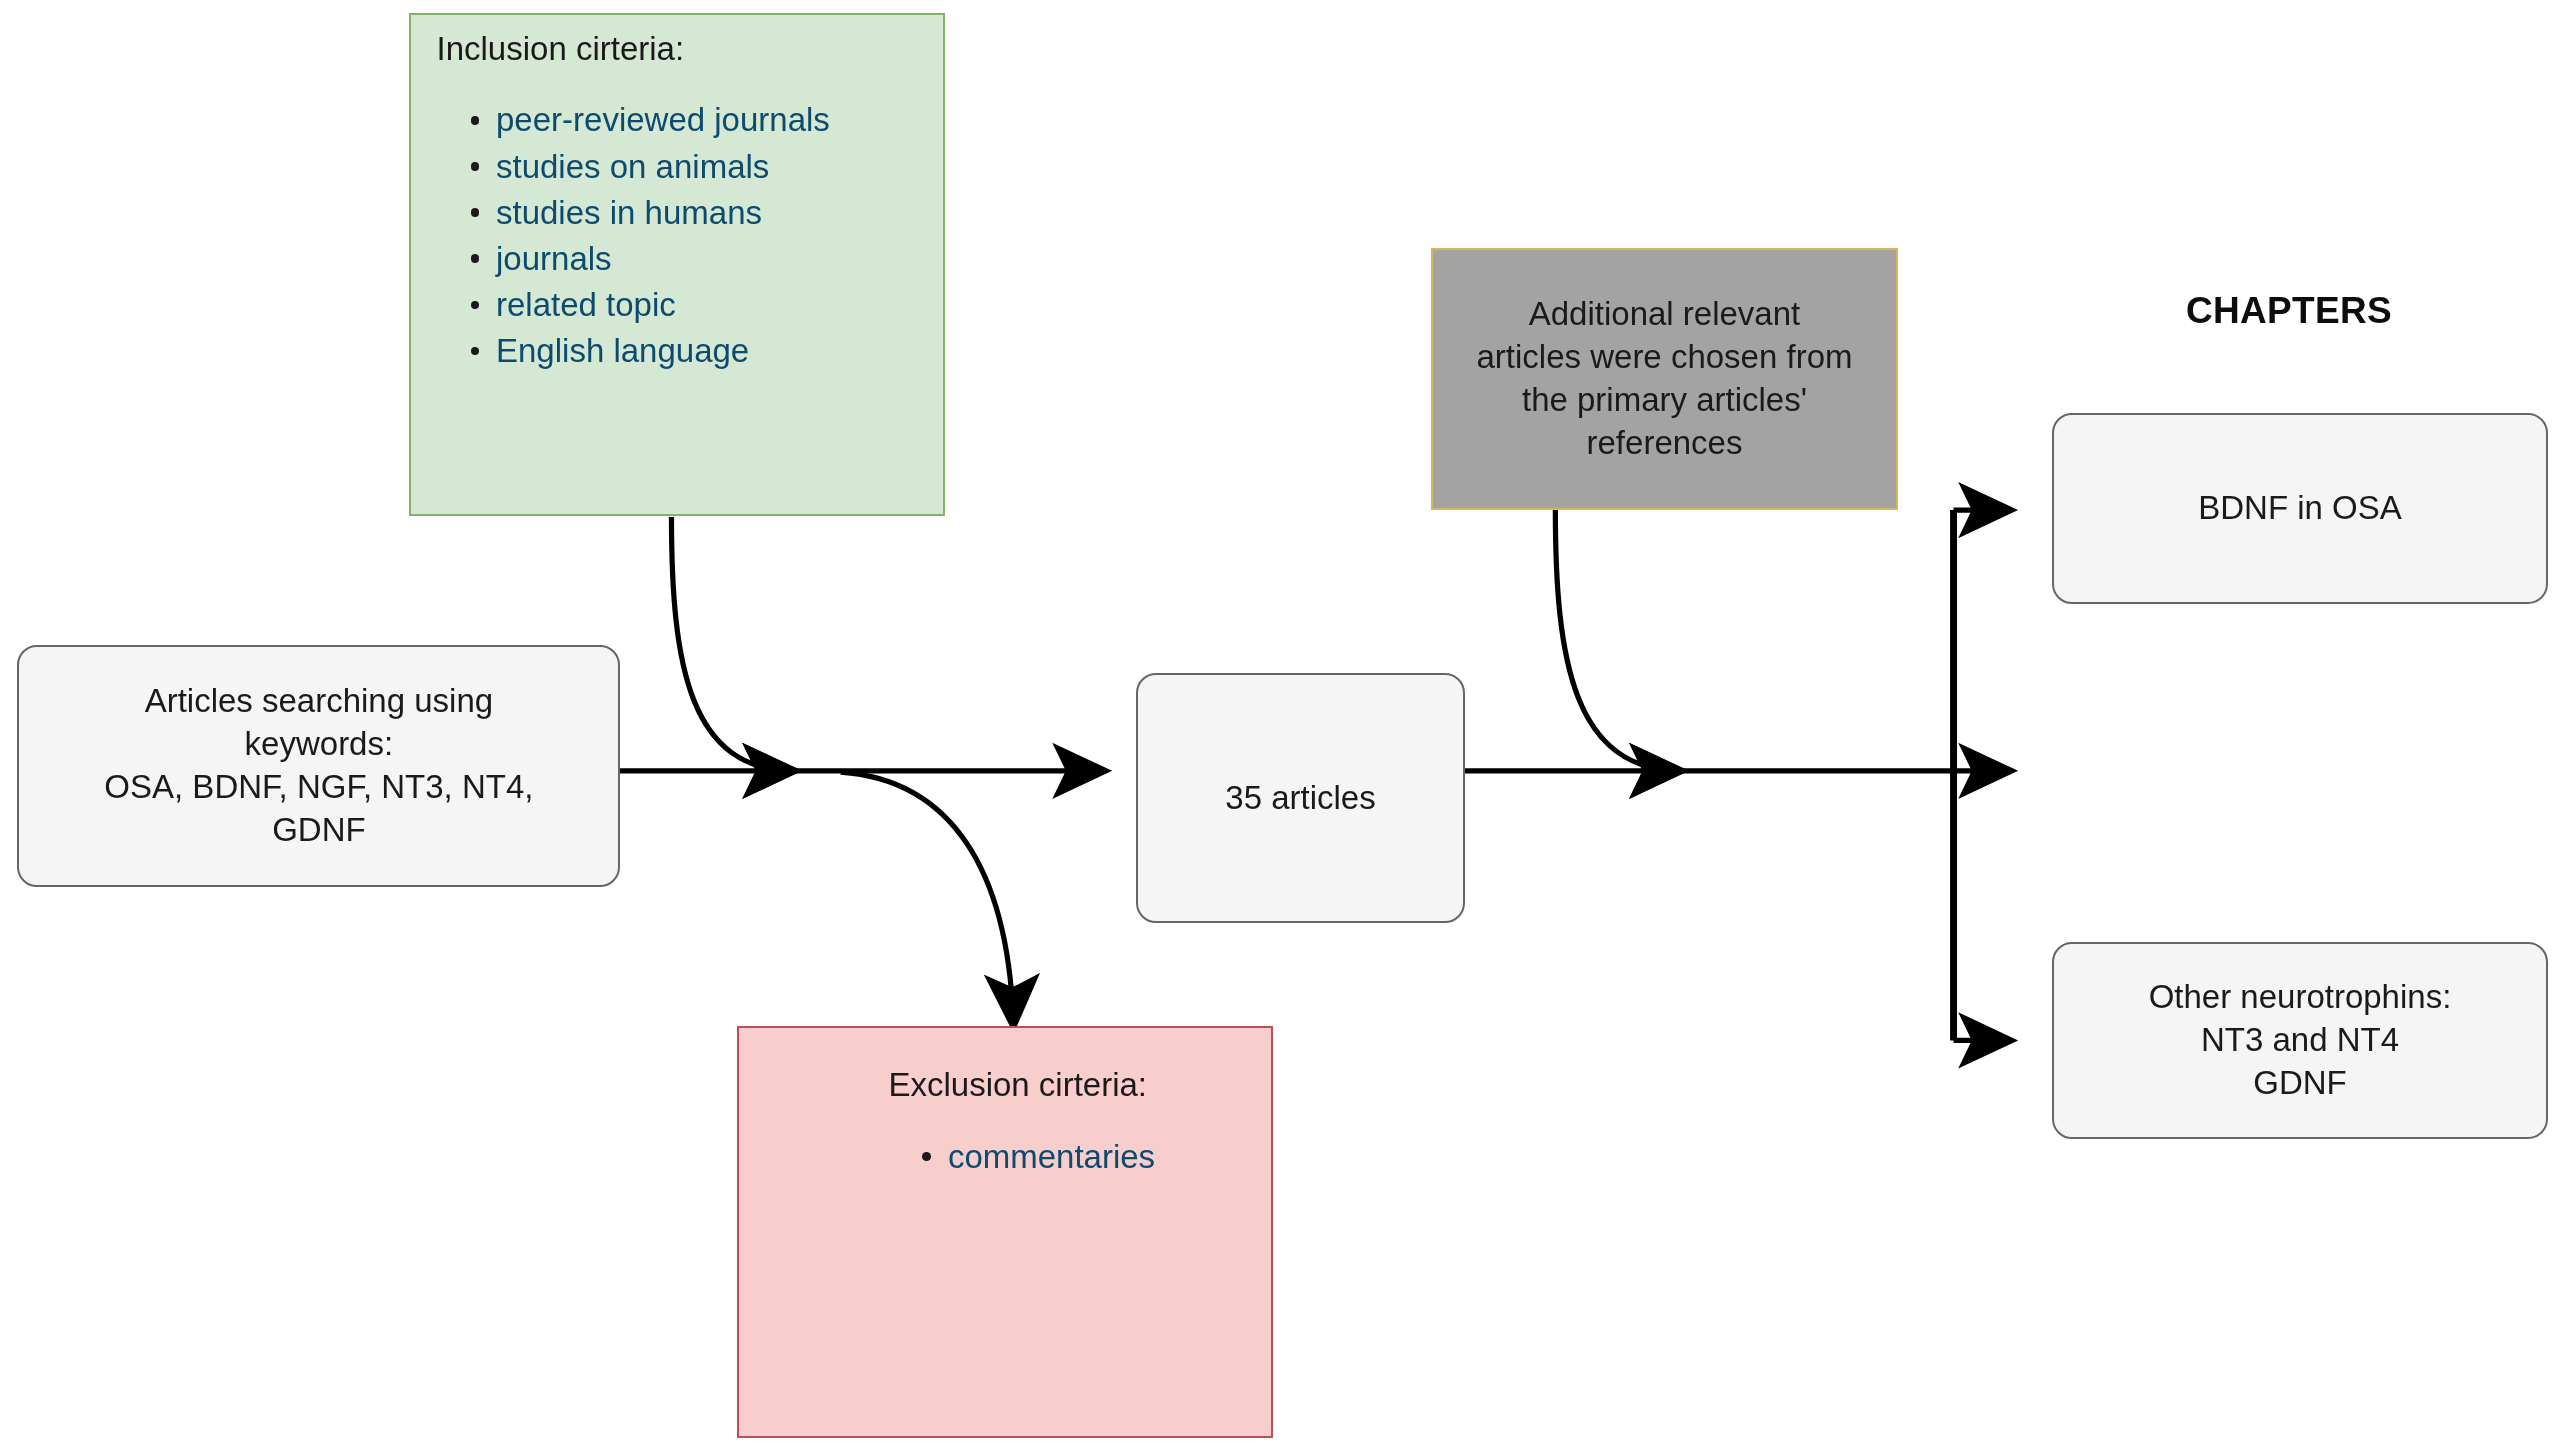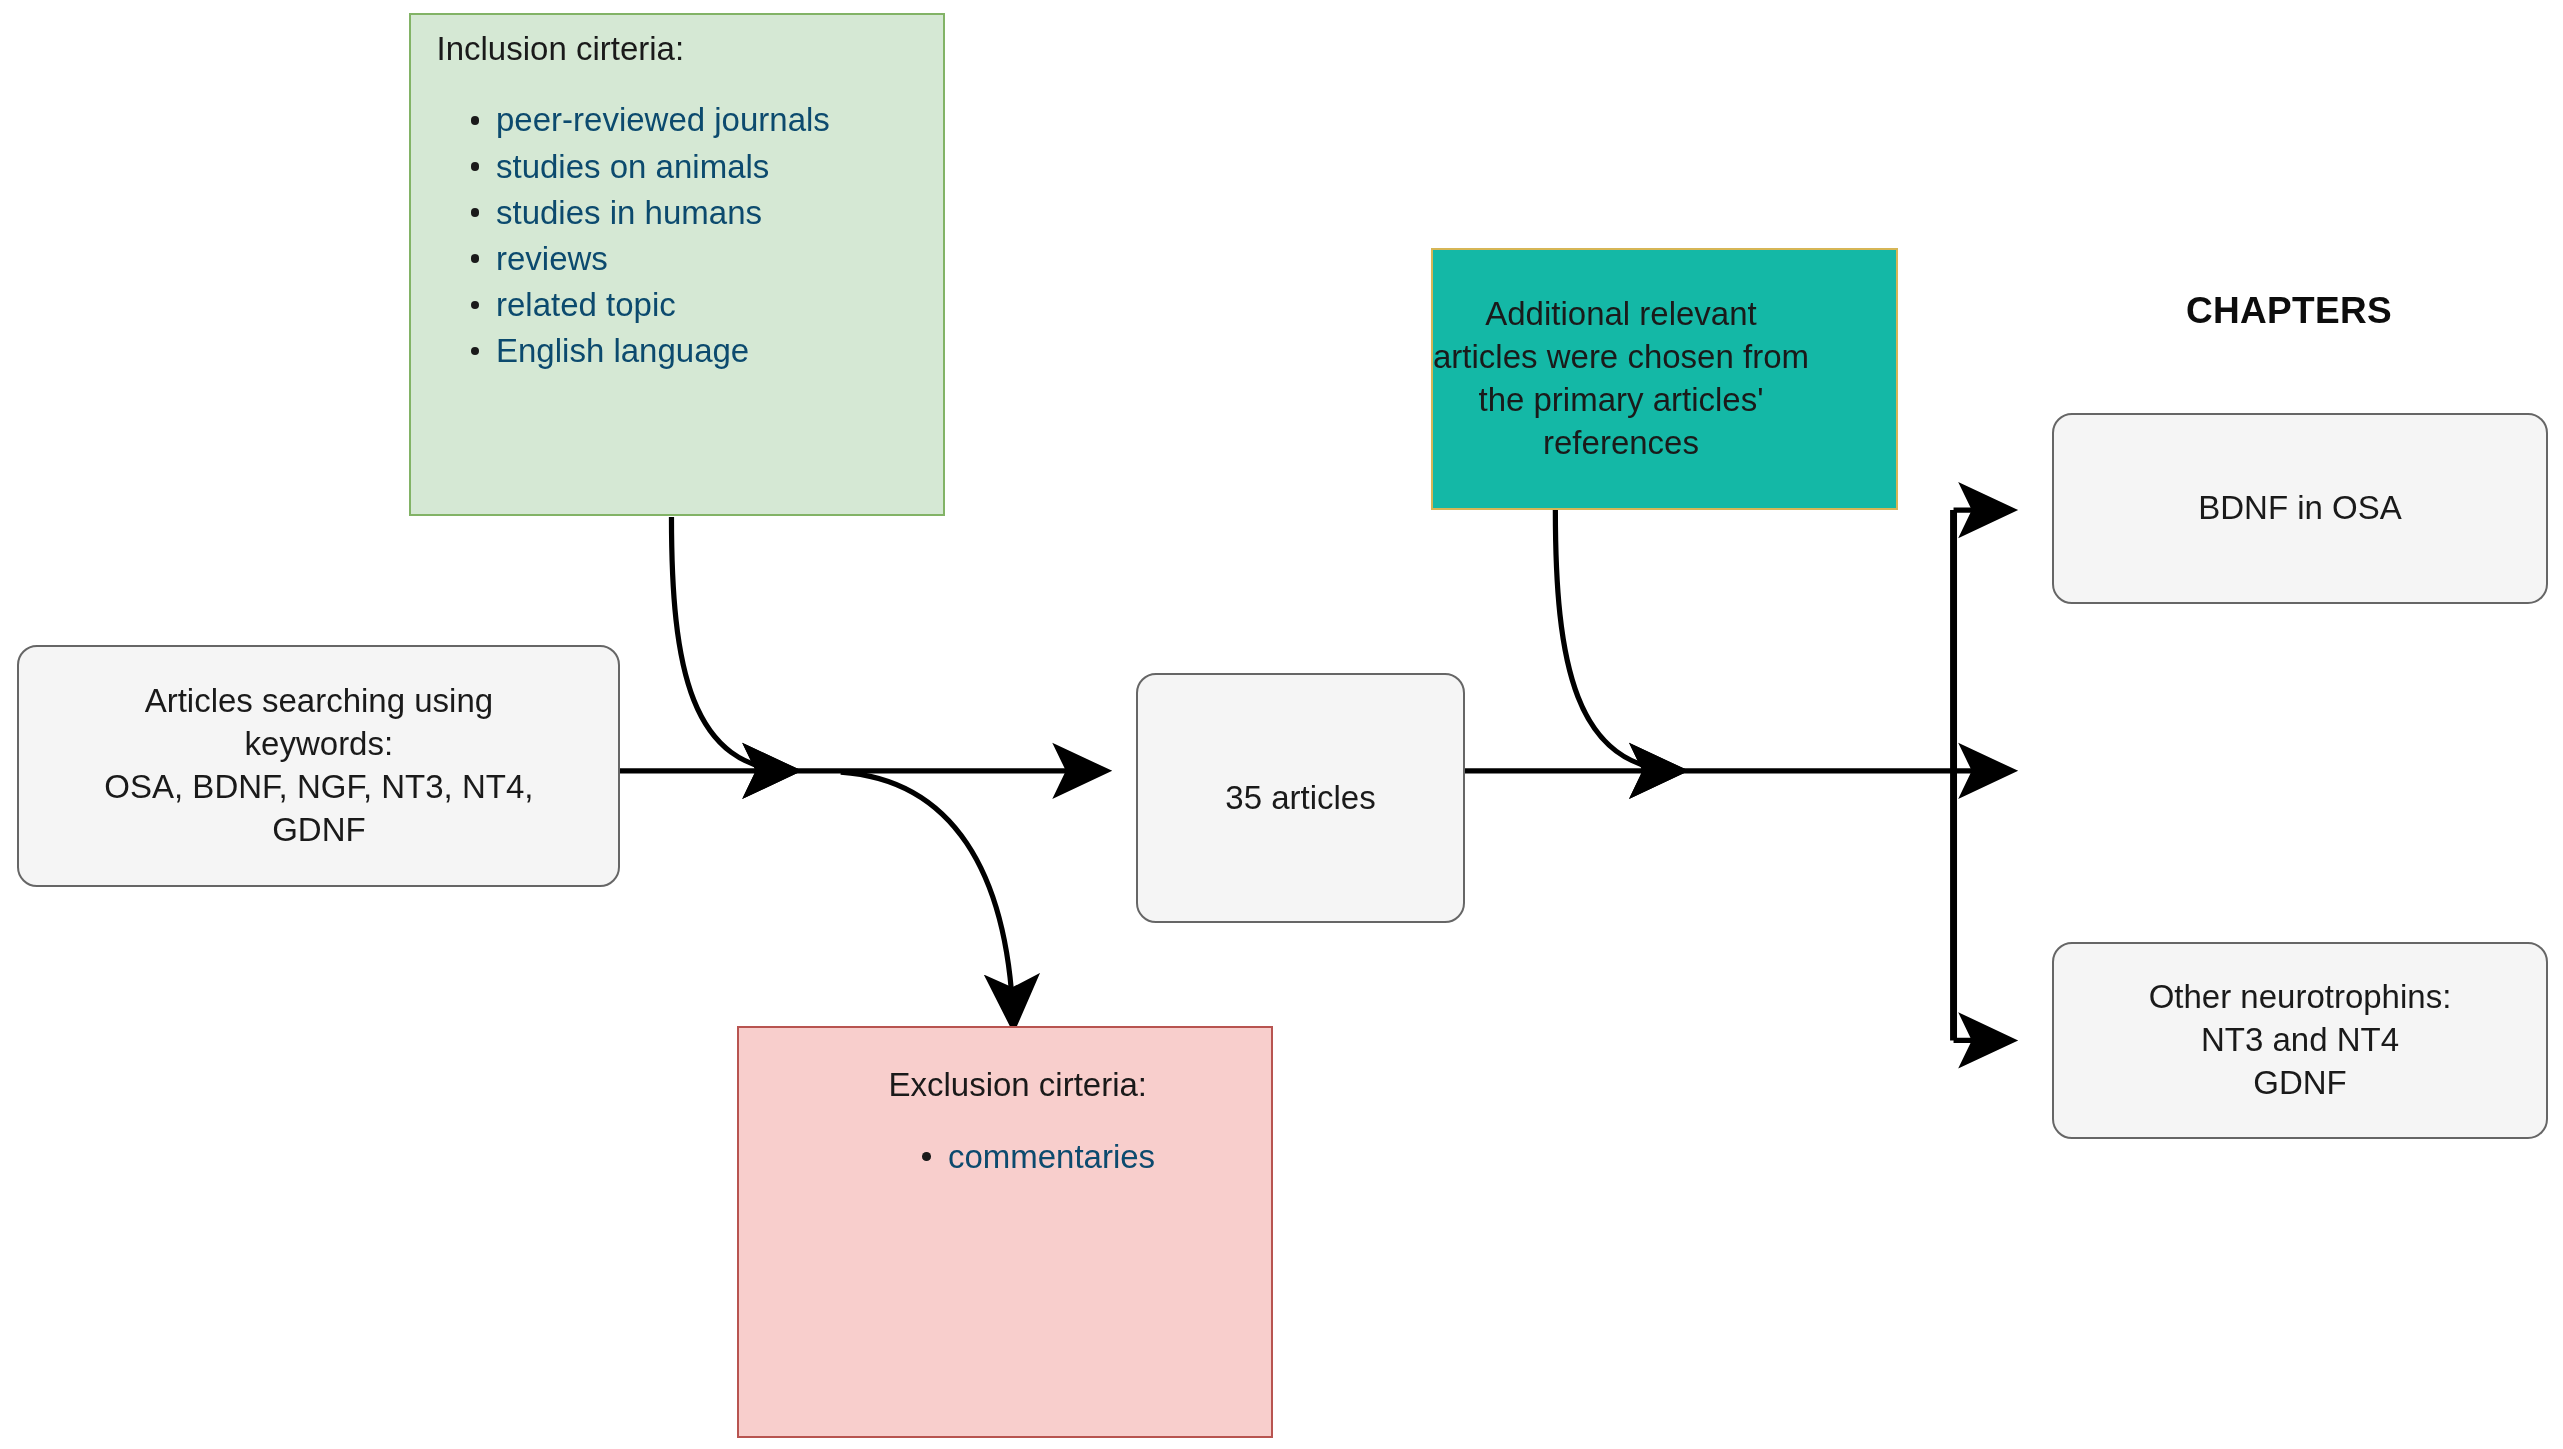--- a/index.html
+++ b/index.html
@@ -37,21 +37,21 @@
     align-items: center;
     text-align: center;
   }
   .node.sharp {
     border-width: 2.9px;
     border-style: solid;
     justify-content: flex-start;
   }
   .node.green  { background: #d5e8d4; border-color: #82b366; }
   .node.red    { background: #f8cecc; border-color: #b85450; align-items: center; }
-  .node.yellow { background: #14b8a6; border-color: #d6b656; align-items: flex-start; text-align: center; justify-content: center; }
+  .node.yellow { background: #a3a3a3; border-color: #d6b656; align-items: center; text-align: center; justify-content: center; }
 
   .n-text {
     color: #1a1a1a;
     font-size: 33px;
     line-height: 1.30;
     white-space: pre-line;
   }
   .crit-title {
     color: #1a1a1a;
     font-size: 33px;
@@ -131,21 +131,21 @@
 OSA, BDNF, NGF, NT3, NT4,
 GDNF</div>
   </div>
 
   <div class="node sharp green" style="left:409px; top:12.8px; width:536px; height:503px;">
     <div class="crit-title">Inclusion cirteria:</div>
     <ul class="crit-list">
       <li>peer-reviewed journals</li>
       <li>studies on animals</li>
       <li>studies in humans</li>
-      <li>reviews</li>
+      <li>journals</li>
       <li>related topic</li>
       <li>English language</li>
     </ul>
   </div>
 
   <div class="node sharp red" style="left:737px; top:1026px; width:536px; height:412px;">
     <div class="crit-title" style="padding-top:36px;">Exclusion cirteria:</div>
     <ul class="crit-list" style="padding-left:93px;">
       <li>commentaries</li>
     </ul>

